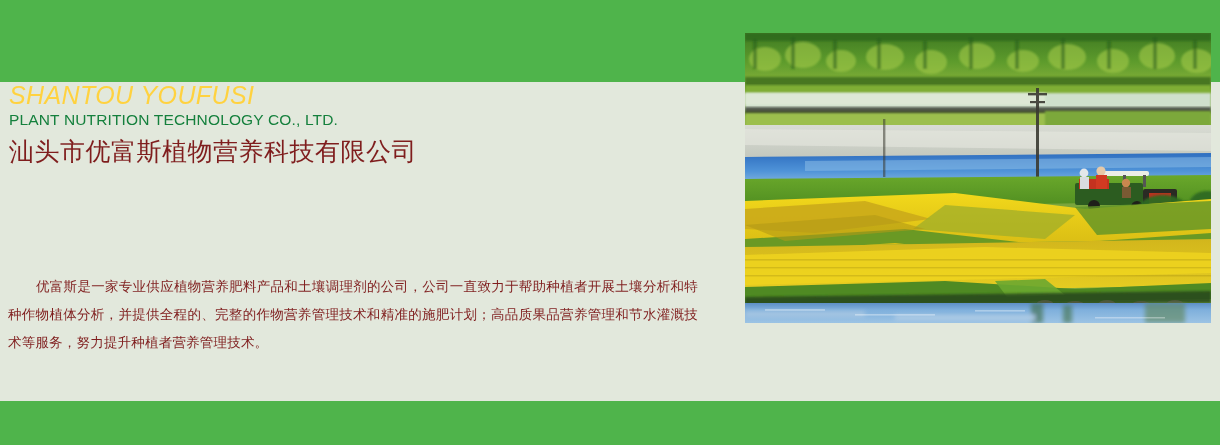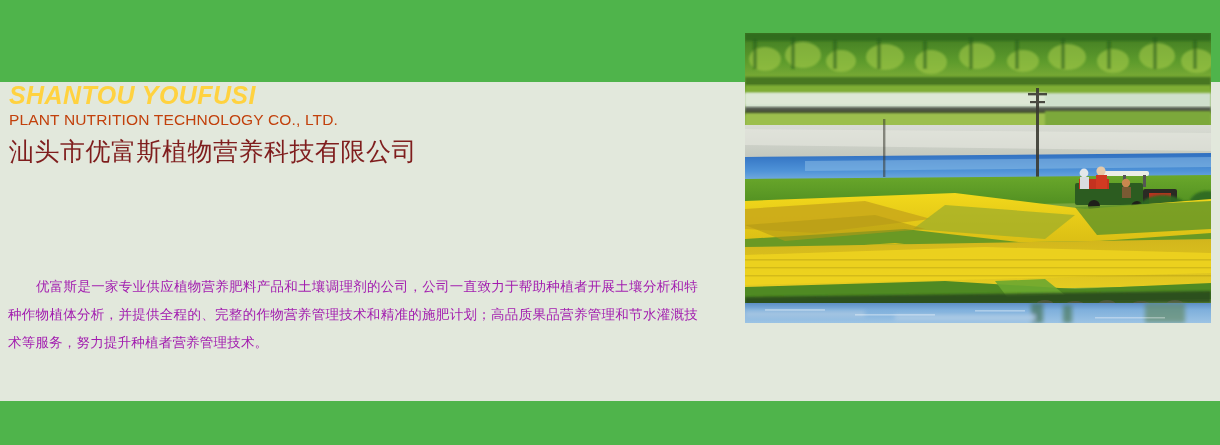--- a/index.html
+++ b/index.html
@@ -36,51 +36,51 @@
     background: #4fb44b;
   }
   .brand {
     position: absolute;
     left: 9px;
     top: 82px;
     width: 700px;
   }
   .brand-en {
     font-size: 25px;
-    font-weight: bold;
+    font-weight: normal;
     font-style: italic;
     letter-spacing: 0.4px;
     color: #ffd23f;
     line-height: 1.05;
     margin: 0;
     white-space: nowrap;
   }
   .brand-sub {
     font-size: 15.5px;
-    color: #c2410c;
+    color: #15803d;
     letter-spacing: 0.15px;
     line-height: 1.35;
     margin: 2px 0 0 0;
     white-space: nowrap;
   }
   .brand-cn {
     font-size: 25px;
     color: #7f1d1d;
     letter-spacing: 0.5px;
     line-height: 1.3;
     margin: 4px 0 0 0;
     white-space: nowrap;
   }
   .desc {
     position: absolute;
     left: 8px;
     top: 273px;
     width: 690px;
     font-size: 13.5px;
-    color: #a21caf;
+    color: #7f1d1d;
     line-height: 28px;
     text-align: justify;
     text-indent: 28px;
     letter-spacing: 0.2px;
   }
   
   .photo {
     position: absolute;
     left: 745px;
     top: 33px;

